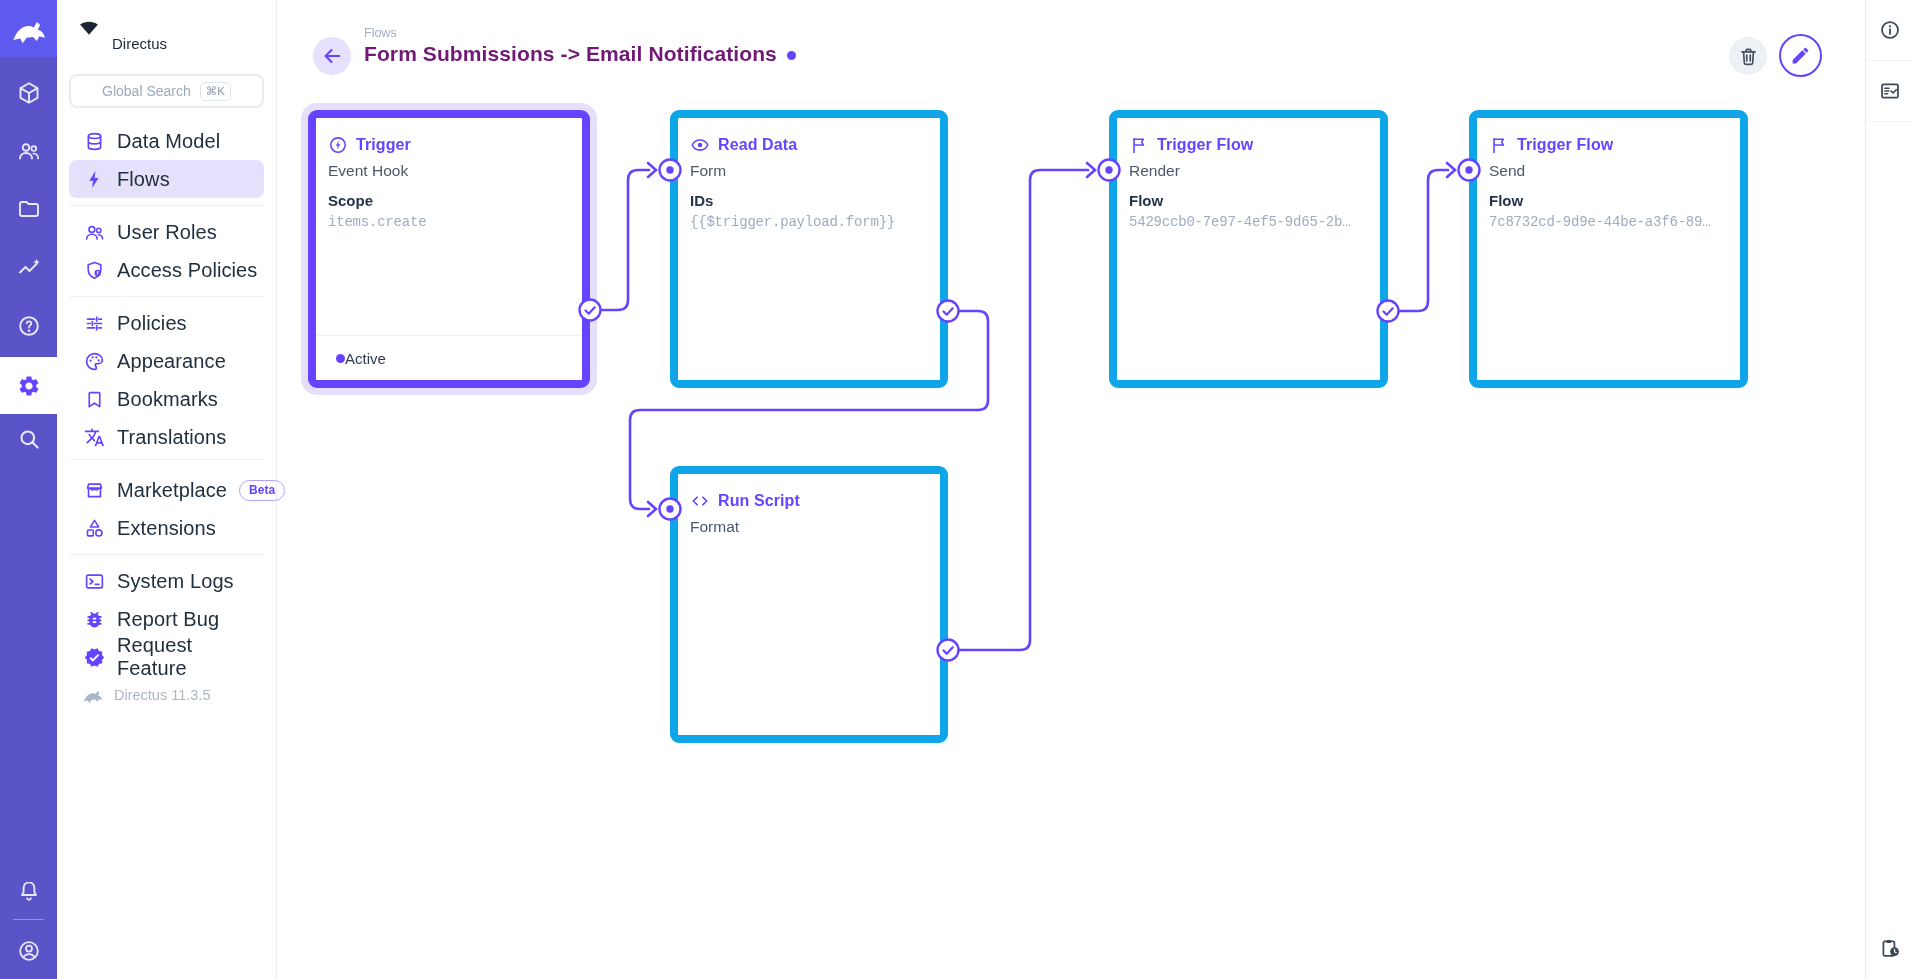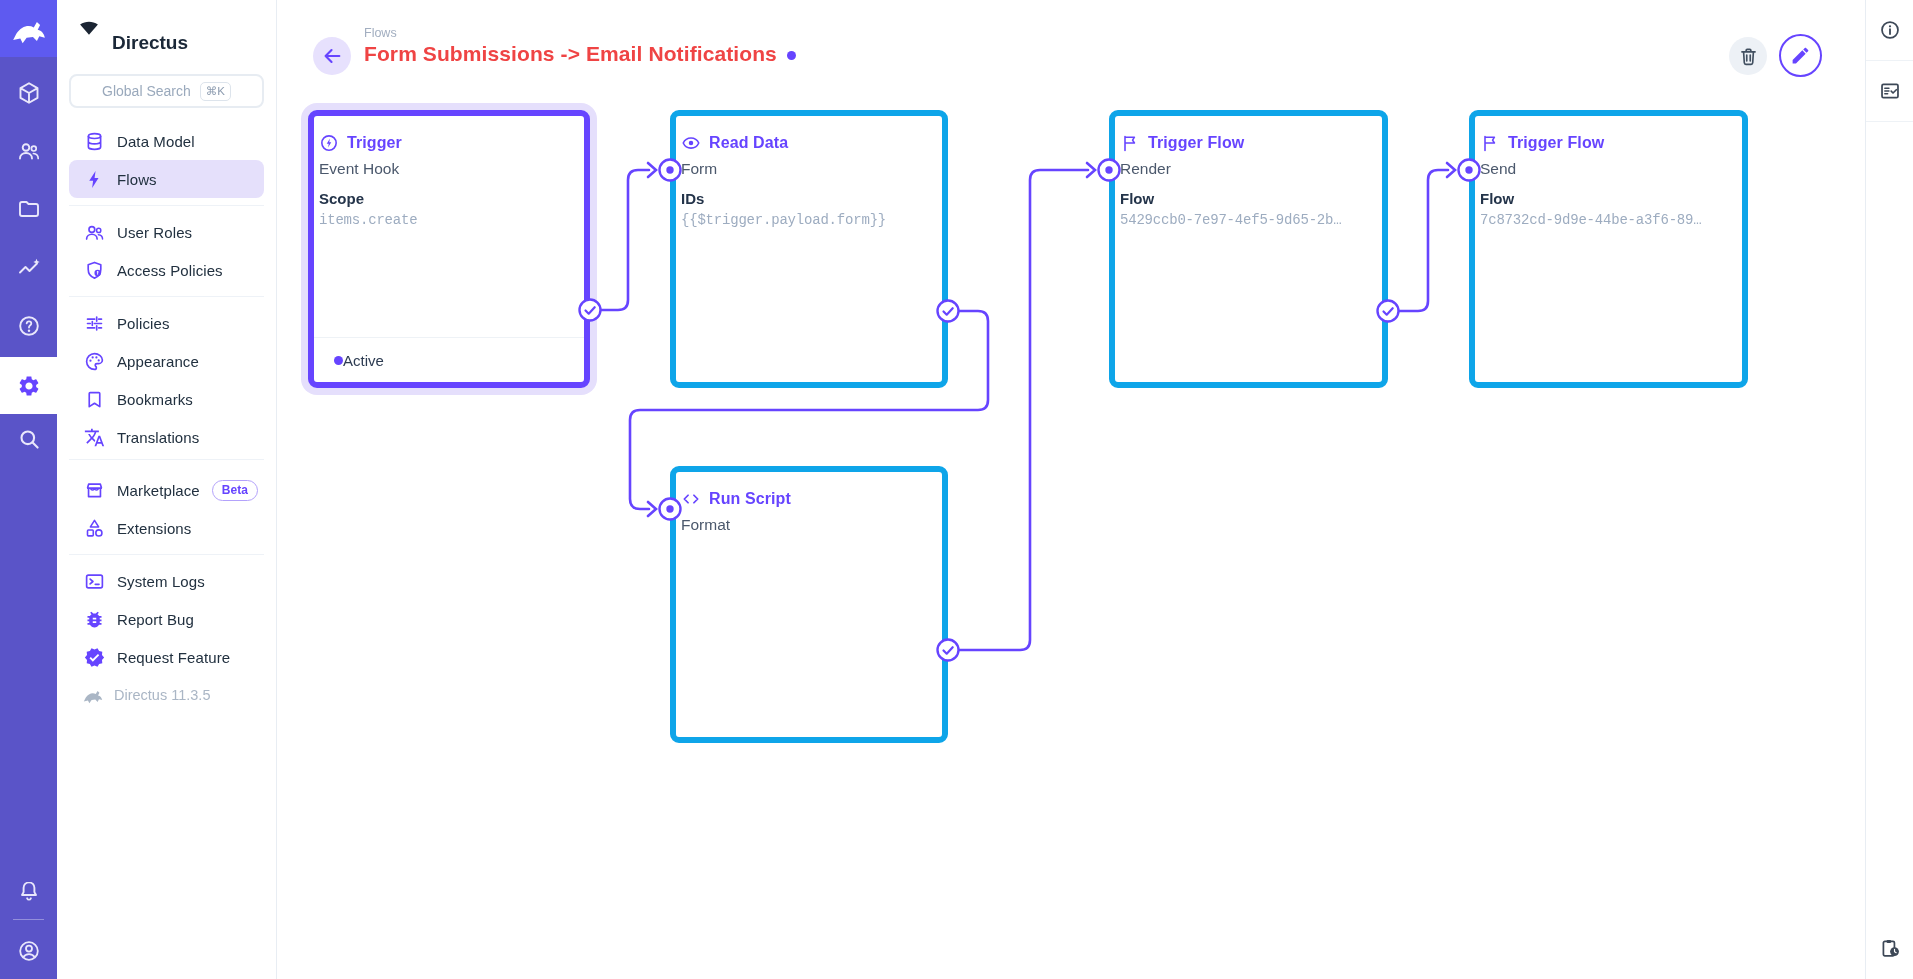--- a/index.html
+++ b/index.html
@@ -8,51 +8,51 @@
   
   #module-bar { position:absolute; left:0; top:0; width:57px; height:979px; background:#5a54c8; z-index:20; }
   #logo-cell { position:absolute; left:0; top:0; width:57px; height:57px; background:#5e5af0; display:flex; align-items:center; justify-content:center; cursor:pointer; }
   .mcell { position:absolute; left:0; width:57px; height:57px; display:flex; align-items:center; justify-content:center; color:#e9e7fb; cursor:pointer; }
   .mcell.active { background:#fff; color:#6644ff; }
   .mbar-divider { position:absolute; left:13px; width:31px; height:1px; background:rgba(255,255,255,.35); }
 
   
   #nav { position:absolute; left:57px; top:0; width:220px; height:979px; background:#fff; border-right:1px solid #e8edf3; z-index:15; }
   #project-row { position:absolute; left:0; top:0; width:220px; height:57px; display:flex; align-items:center; padding-left:20px; gap:11px; }
-  #project-name { font-size:19px; font-weight:700; color:#1b2838;margin-top:29px; }
+  #project-name { font-size:15px; font-weight:400; color:#1b2838;margin-top:29px; }
   #global-search { position:absolute; left:12px; top:74px; width:195px; height:34px; border:2px solid #e7ecf2; border-radius:8px; background:#fff; display:flex; align-items:center; justify-content:center; gap:9px; cursor:text; }
   #global-search .ph { font-size:14px; color:#9aa9bc; }
   #global-search kbd { font-family:"Liberation Sans", sans-serif; font-size:11.5px; color:#8d9cb0; border:1px solid #dde4ec; border-radius:5px; padding:1px 5px 2px; }
   .nav-item { position:absolute; left:12px; width:195px; height:38px; border-radius:8px; display:flex; align-items:center; padding-left:15px; gap:12px; cursor:pointer; }
   .nav-item .nic { color:#6644ff; display:flex; }
-  .nav-item .nlabel { font-size:15px; font-weight:500; color:#21303f; letter-spacing:.1px; }
+  .nav-item .nlabel { font-size:20px; font-weight:500; color:#21303f; letter-spacing:.1px; }
   .nav-item.active { background:#e5e0fb; }
   .nav-divider { position:absolute; left:12px; width:195px; height:1px; background:#eef2f7; }
   .badge-beta { margin-left:auto; margin-right:10px; font-size:12px; font-weight:600; color:#6644ff; border:1.5px solid #b3a2fb; border-radius:11px; padding:2px 9px 3px; }
   #version-row { position:absolute; left:12px; top:676px; width:195px; height:38px; display:flex; align-items:center; padding-left:13px; gap:10px; color:#aab6c5; }
   #version-row span { font-size:14.5px; font-weight:500; }
 
   
   #header { position:absolute; left:277px; top:0; width:1588px; height:90px; background:#fff; z-index:10; }
   #back-btn { position:absolute; left:36px; top:37px; width:38px; height:38px; border-radius:50%; background:#e7e1fd; color:#6644ff; display:flex; align-items:center; justify-content:center; cursor:pointer; }
   #breadcrumb { position:absolute; left:87px; top:26px; font-size:12.5px; font-weight:500; color:#a2aec0; }
   #title-row { position:absolute; left:87px; top:42px; display:flex; align-items:center; }
-  #page-title { font-size:21px; font-weight:700; color:#ef4444; letter-spacing:.1px; }
+  #page-title { font-size:21px; font-weight:700; color:#701a75; letter-spacing:.1px; }
   #title-dot { width:9px; height:9px; border-radius:50%; background:#6644ff; margin-left:10px; margin-top:3px; }
   #delete-btn { position:absolute; left:1452px; top:37px; width:38px; height:38px; border-radius:50%; background:#edf1f6; color:#425061; display:flex; align-items:center; justify-content:center; cursor:pointer; }
   #edit-btn { position:absolute; left:1502px; top:34px; width:43px; height:43px; border-radius:50%; background:#fff; border:2px solid #6644ff; color:#6644ff; display:flex; align-items:center; justify-content:center; cursor:pointer; }
 
   
   #right-bar { position:absolute; right:0; top:0; width:48px; height:979px; background:#fff; border-left:1px solid #e8edf3; z-index:20; }
   .rcell { width:48px; height:61px; display:flex; align-items:center; justify-content:center; color:#3d4857; border-bottom:1px solid #eef2f6; cursor:pointer; }
   #rcell-bottom { position:absolute; bottom:0; left:0; width:48px; height:61px; display:flex; align-items:center; justify-content:center; color:#3d4857; cursor:pointer; }
 
   
   #canvas { position:absolute; left:277px; top:90px; width:1588px; height:889px; background:#fff; }
-  .op-card { position:absolute; width:278px; height:278px; background:#fff; border:6px solid #0ea5e9; border-radius:9px; padding:0 5px; cursor:pointer; z-index:2; }
+  .op-card { position:absolute; width:278px; height:278px; background:#fff; border:8px solid #0ea5e9; border-radius:9px; padding:0 12px; cursor:pointer; z-index:2; }
   .op-card.selected { border-color:#6644ff; box-shadow:0 0 0 7px #e5dffc; }
   .card-head { margin-top:15px; height:24px; display:flex; align-items:center; gap:8px; color:#6644ff; }
   .card-title { font-size:16px; font-weight:700; letter-spacing:.1px; }
   .card-name { margin-top:3px; line-height:22px; font-size:15.5px; color:#4b586c; }
   .field { margin-top:9px; }
   .fl { line-height:20px; font-size:15px; font-weight:700; color:#24344a; }
   .fv { line-height:21px; margin-top:1px; font-size:14px; color:#9dacc0; font-family:"Liberation Mono","DejaVu Sans Mono", monospace; letter-spacing:-0.2px; }
   .card-footer { position:absolute; left:0; bottom:0; width:100%; height:45px; border-top:1px solid #eef2f6; display:flex; align-items:center; gap:0; padding:0 20px; }
   .status-dot { width:9px; height:9px; border-radius:50%; background:#6644ff; }
   .status-label { font-size:15px; font-weight:500; color:#2c3b51; }

